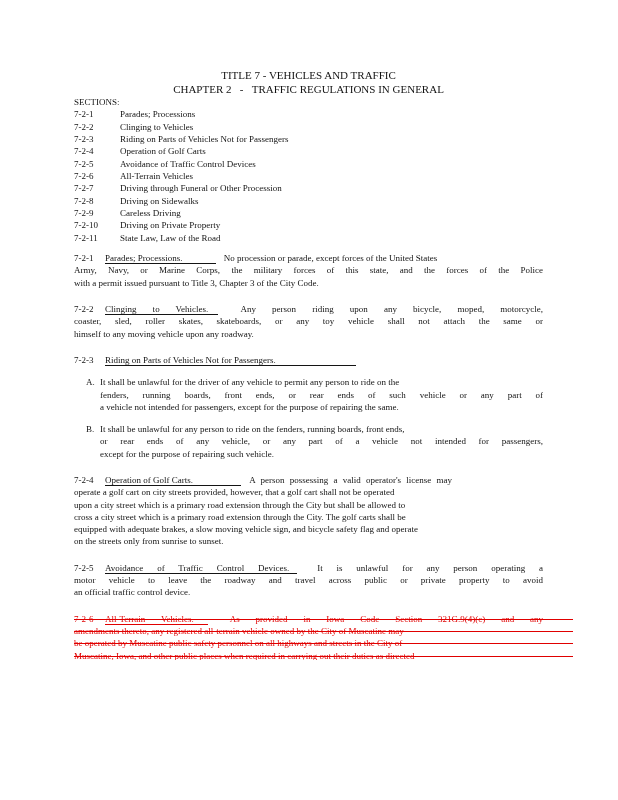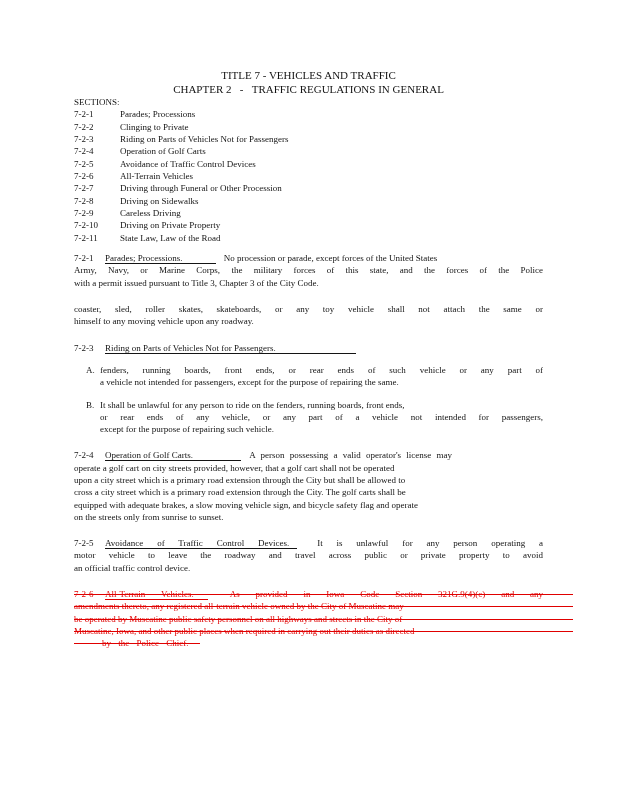--- a/index.html
+++ b/index.html
@@ -61,21 +61,21 @@
 
     <div class="toc">
       <div class="toc-heading">SECTIONS:</div>
       <div>
           <div class="toc-row">
             <span class="toc-num">7-2-1</span>
             <span class="toc-title">Parades; Processions</span>
           </div>
           <div class="toc-row">
             <span class="toc-num">7-2-2</span>
-            <span class="toc-title">Clinging to Private</span>
+            <span class="toc-title">Clinging to Vehicles</span>
           </div>
           <div class="toc-row">
             <span class="toc-num">7-2-3</span>
             <span class="toc-title">Riding on Parts of Vehicles Not for Passengers</span>
           </div>
           <div class="toc-row">
             <span class="toc-num">7-2-4</span>
             <span class="toc-title">Operation of Golf Carts</span>
           </div>
           <div class="toc-row">
@@ -109,28 +109,30 @@
         </div>
     </div>
 
     <div class="sections">
         <section class="section">
           <div class="ln"><span class="num">7-2-1</span><span class="hd">Parades; Processions.<span class="ext" style="width: 33px;"></span></span> <span class="rest">No procession or parade, except forces of the United States</span></div>
           <div class="ln j">Army, Navy, or Marine Corps, the military forces of this state, and the forces of the Police</div>
           <div class="ln">with a permit issued pursuant to Title 3, Chapter 3 of the City Code.</div>
         </section>
         <section class="section">
+          <div class="ln j"><span class="num">7-2-2</span><span class="hd">Clinging to Vehicles.<span class="ext" style="width: 10px;"></span></span> <span class="rest">Any person riding upon any bicycle, moped, motorcycle,</span></div>
           <div class="ln j">coaster, sled, roller skates, skateboards, or any toy vehicle shall not attach the same or</div>
           <div class="ln">himself to any moving vehicle upon any roadway.</div>
         </section>
         <section class="section">
           <div class="ln"><span class="num">7-2-3</span><span class="hd">Riding on Parts of Vehicles Not for Passengers.<span class="ext" style="width: 80px;"></span></span></div>
           <div class="item">
             <span class="item-label">A.</span>
             <div class="item-body">
+              <div class="ln">It shall be unlawful for the driver of any vehicle to permit any person to ride on the</div>
               <div class="ln j">fenders, running boards, front ends, or rear ends of such vehicle or any part of</div>
               <div class="ln">a vehicle not intended for passengers, except for the purpose of repairing the same.</div>
             </div>
           </div>
           <div class="item">
             <span class="item-label">B.</span>
             <div class="item-body">
               <div class="ln">It shall be unlawful for any person to ride on the fenders, running boards, front ends,</div>
               <div class="ln j">or rear ends of any vehicle, or any part of a vehicle not intended for passengers,</div>
               <div class="ln">except for the purpose of repairing such vehicle.</div>

